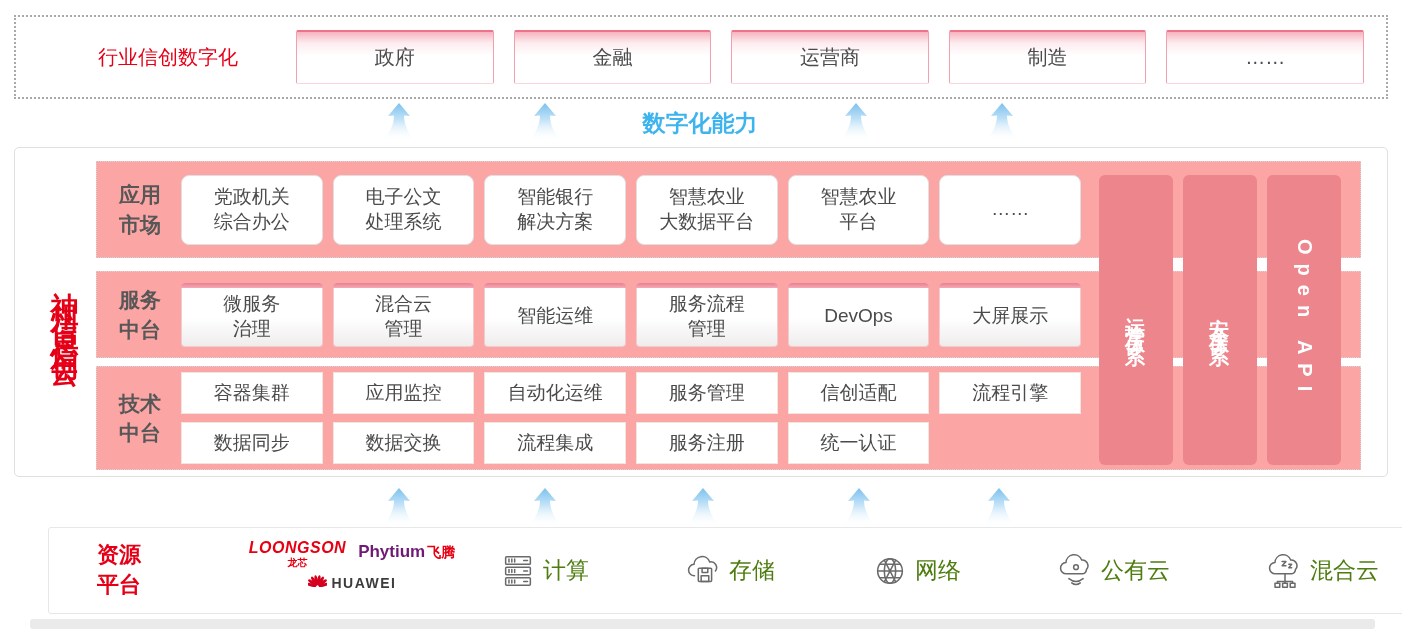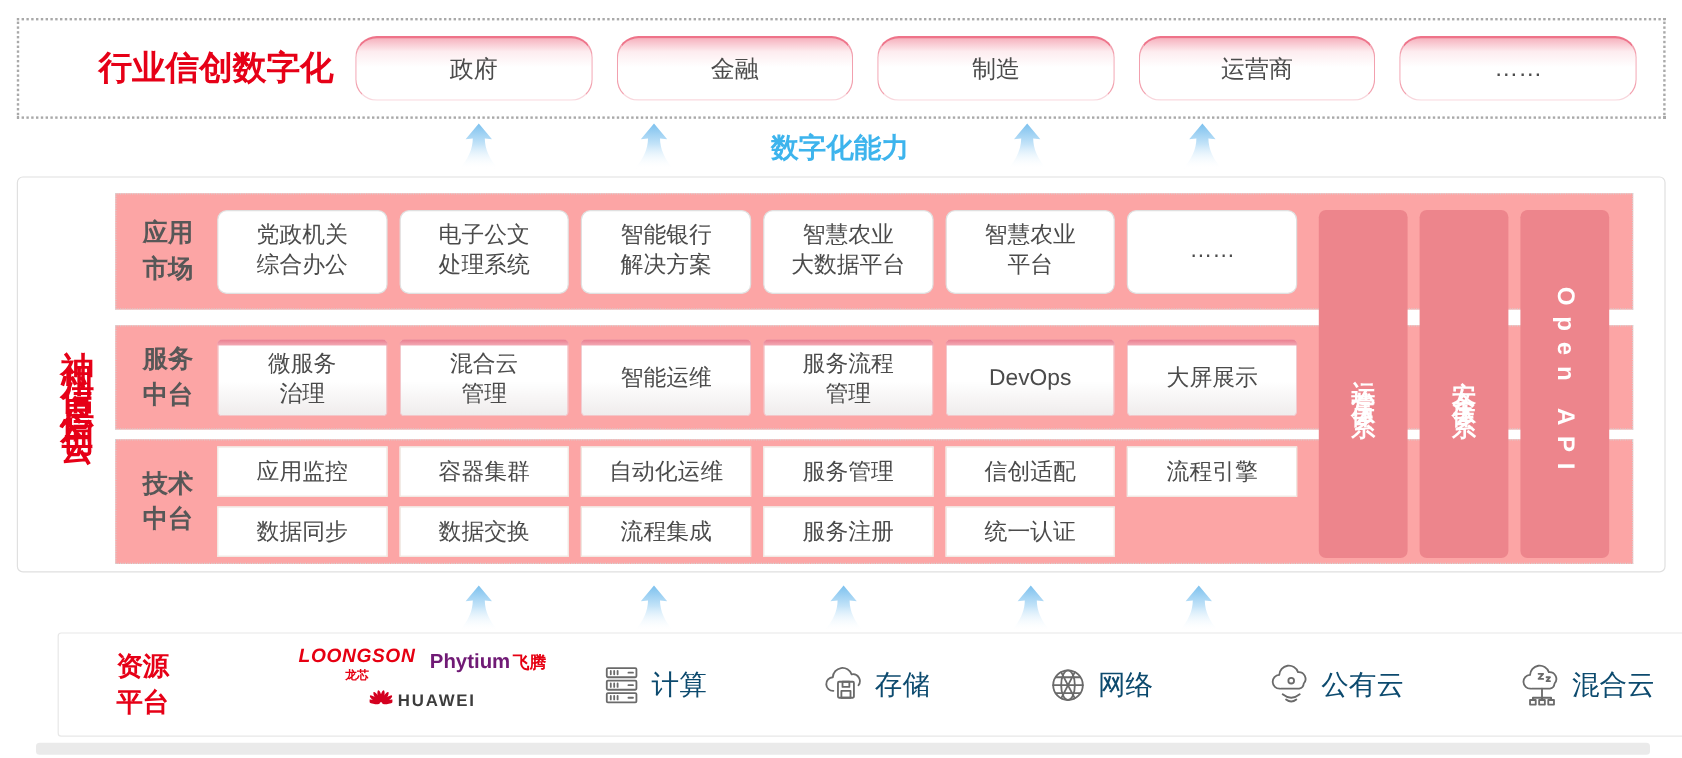--- a/index.html
+++ b/index.html
@@ -3,27 +3,27 @@
 <meta charset="utf-8">
 <style>
   * { margin:0; padding:0; box-sizing:border-box; }
   body { background:#fff; font-family:"Liberation Sans", sans-serif; }
   #canvas { position:relative; width:1402px; height:632px; background:#fff; overflow:hidden; }
   .preline { white-space:pre-line; }
 
   
   .top-box { position:absolute; left:14px; top:15px; width:1374px; height:84px;
              border:2px dotted #a9a9a9; }
-  .top-label { position:absolute; left:48px; top:0; height:100%; width:232px;
+  .top-label { position:absolute; left:36px; top:0; height:100%; width:232px;
                display:flex; align-items:center; justify-content:center;
-               font-size:28px; font-weight:bold; color:#e60017; }
+               font-size:20px; font-weight:normal; color:#e60017; }
   .industries { position:absolute; left:280px; right:22px; top:50%; transform:translateY(-50%);
                 display:flex; gap:20px; height:54px; }
   .industry-box { flex:1; display:flex; align-items:center; justify-content:center;
-                  font-size:20px; color:#4b4b4b; border-radius:18px;
+                  font-size:20px; color:#4b4b4b; border-radius:2px;
                   border:1px solid #f2a0ae; border-top:2px solid #ee7389; border-bottom:1px solid #f8d6dc;
                   background:linear-gradient(180deg,#f6b3bf 0px,#fdecef 11px,#ffffff 24px); }
 
   
   .up-arrow { position:absolute; width:44px; height:40px; }
   .cap-label { position:absolute; left:600px; top:108px; width:200px; text-align:center;
                font-size:23px; font-weight:bold; color:#3db4ed; }
 
   
   .main-box { position:absolute; left:14px; top:147px; width:1374px; height:330px;
@@ -69,21 +69,21 @@
   .loongson-block { display:flex; flex-direction:column; align-items:center; }
   .loongson-text { font-size:16px; font-weight:800; font-style:italic; color:#e60012; letter-spacing:0.5px; }
   .loongson-cn { font-size:10px; font-weight:bold; color:#e60012; margin-top:-1px; }
   .phytium-block { display:flex; align-items:baseline; gap:2px; margin-top:3px; }
   .phytium-text { font-size:17px; font-weight:bold; color:#701a75; }
   .phytium-cn { font-size:14px; font-weight:bold; color:#e60012; }
   .vendor-huawei { display:flex; align-items:center; gap:5px; }
   .huawei-text { font-size:14px; font-weight:bold; color:#3c3c3c; letter-spacing:1.5px; }
   .resources { position:absolute; left:450px; right:42px; top:0; height:100%;
                display:flex; align-items:center; justify-content:space-between; }
-  .res-item { display:flex; align-items:center; gap:6px; font-size:23px; color:#0c4a6e; }
+  .res-item { display:flex; align-items:center; gap:6px; font-size:23px; color:#4d7c0f; }
   .res-item svg { width:38px; height:38px; stroke:#6a6a6a; fill:none; stroke-width:1.6;
                   stroke-linecap:round; stroke-linejoin:round; }
 
   .bottom-bar { position:absolute; left:30px; top:619px; width:1345px; height:10px;
                 background:#eaeaea; border-radius:3px; }
 </style>
 </head>
 <body>
 
 <svg width="0" height="0" style="position:absolute">
@@ -97,22 +97,22 @@
   </defs>
 </svg>
 
 <div id="canvas">
 
   <div class="top-box">
     <div class="top-label">行业信创数字化</div>
     <div class="industries">
       <div class="industry-box">政府</div>
       <div class="industry-box">金融</div>
+      <div class="industry-box">运营商</div>
       <div class="industry-box">制造</div>
-      <div class="industry-box">运营商</div>
       <div class="industry-box">……</div>
     </div>
   </div>
 
   <svg class="up-arrow" style="left:377px; top:102px" viewBox="0 0 44 40">
       <use href="#arrowShape" fill="url(#arrowGrad)"></use>
     </svg>
   <svg class="up-arrow" style="left:523px; top:102px" viewBox="0 0 44 40">
       <use href="#arrowShape" fill="url(#arrowGrad)"></use>
     </svg>
@@ -158,22 +158,22 @@
 管理</div>
         <div class="svc-box preline">DevOps</div>
         <div class="svc-box preline">大屏展示</div>
       </div>
     </div>
 
     <div class="mrow row3">
       <div class="row-label preline">技术
 中台</div>
       <div class="row-items">
+        <div class="tech-box">容器集群</div>
         <div class="tech-box">应用监控</div>
-        <div class="tech-box">容器集群</div>
         <div class="tech-box">自动化运维</div>
         <div class="tech-box">服务管理</div>
         <div class="tech-box">信创适配</div>
         <div class="tech-box">流程引擎</div>
         <div class="tech-box">数据同步</div>
         <div class="tech-box">数据交换</div>
         <div class="tech-box">流程集成</div>
         <div class="tech-box">服务注册</div>
         <div class="tech-box">统一认证</div>
       </div>

